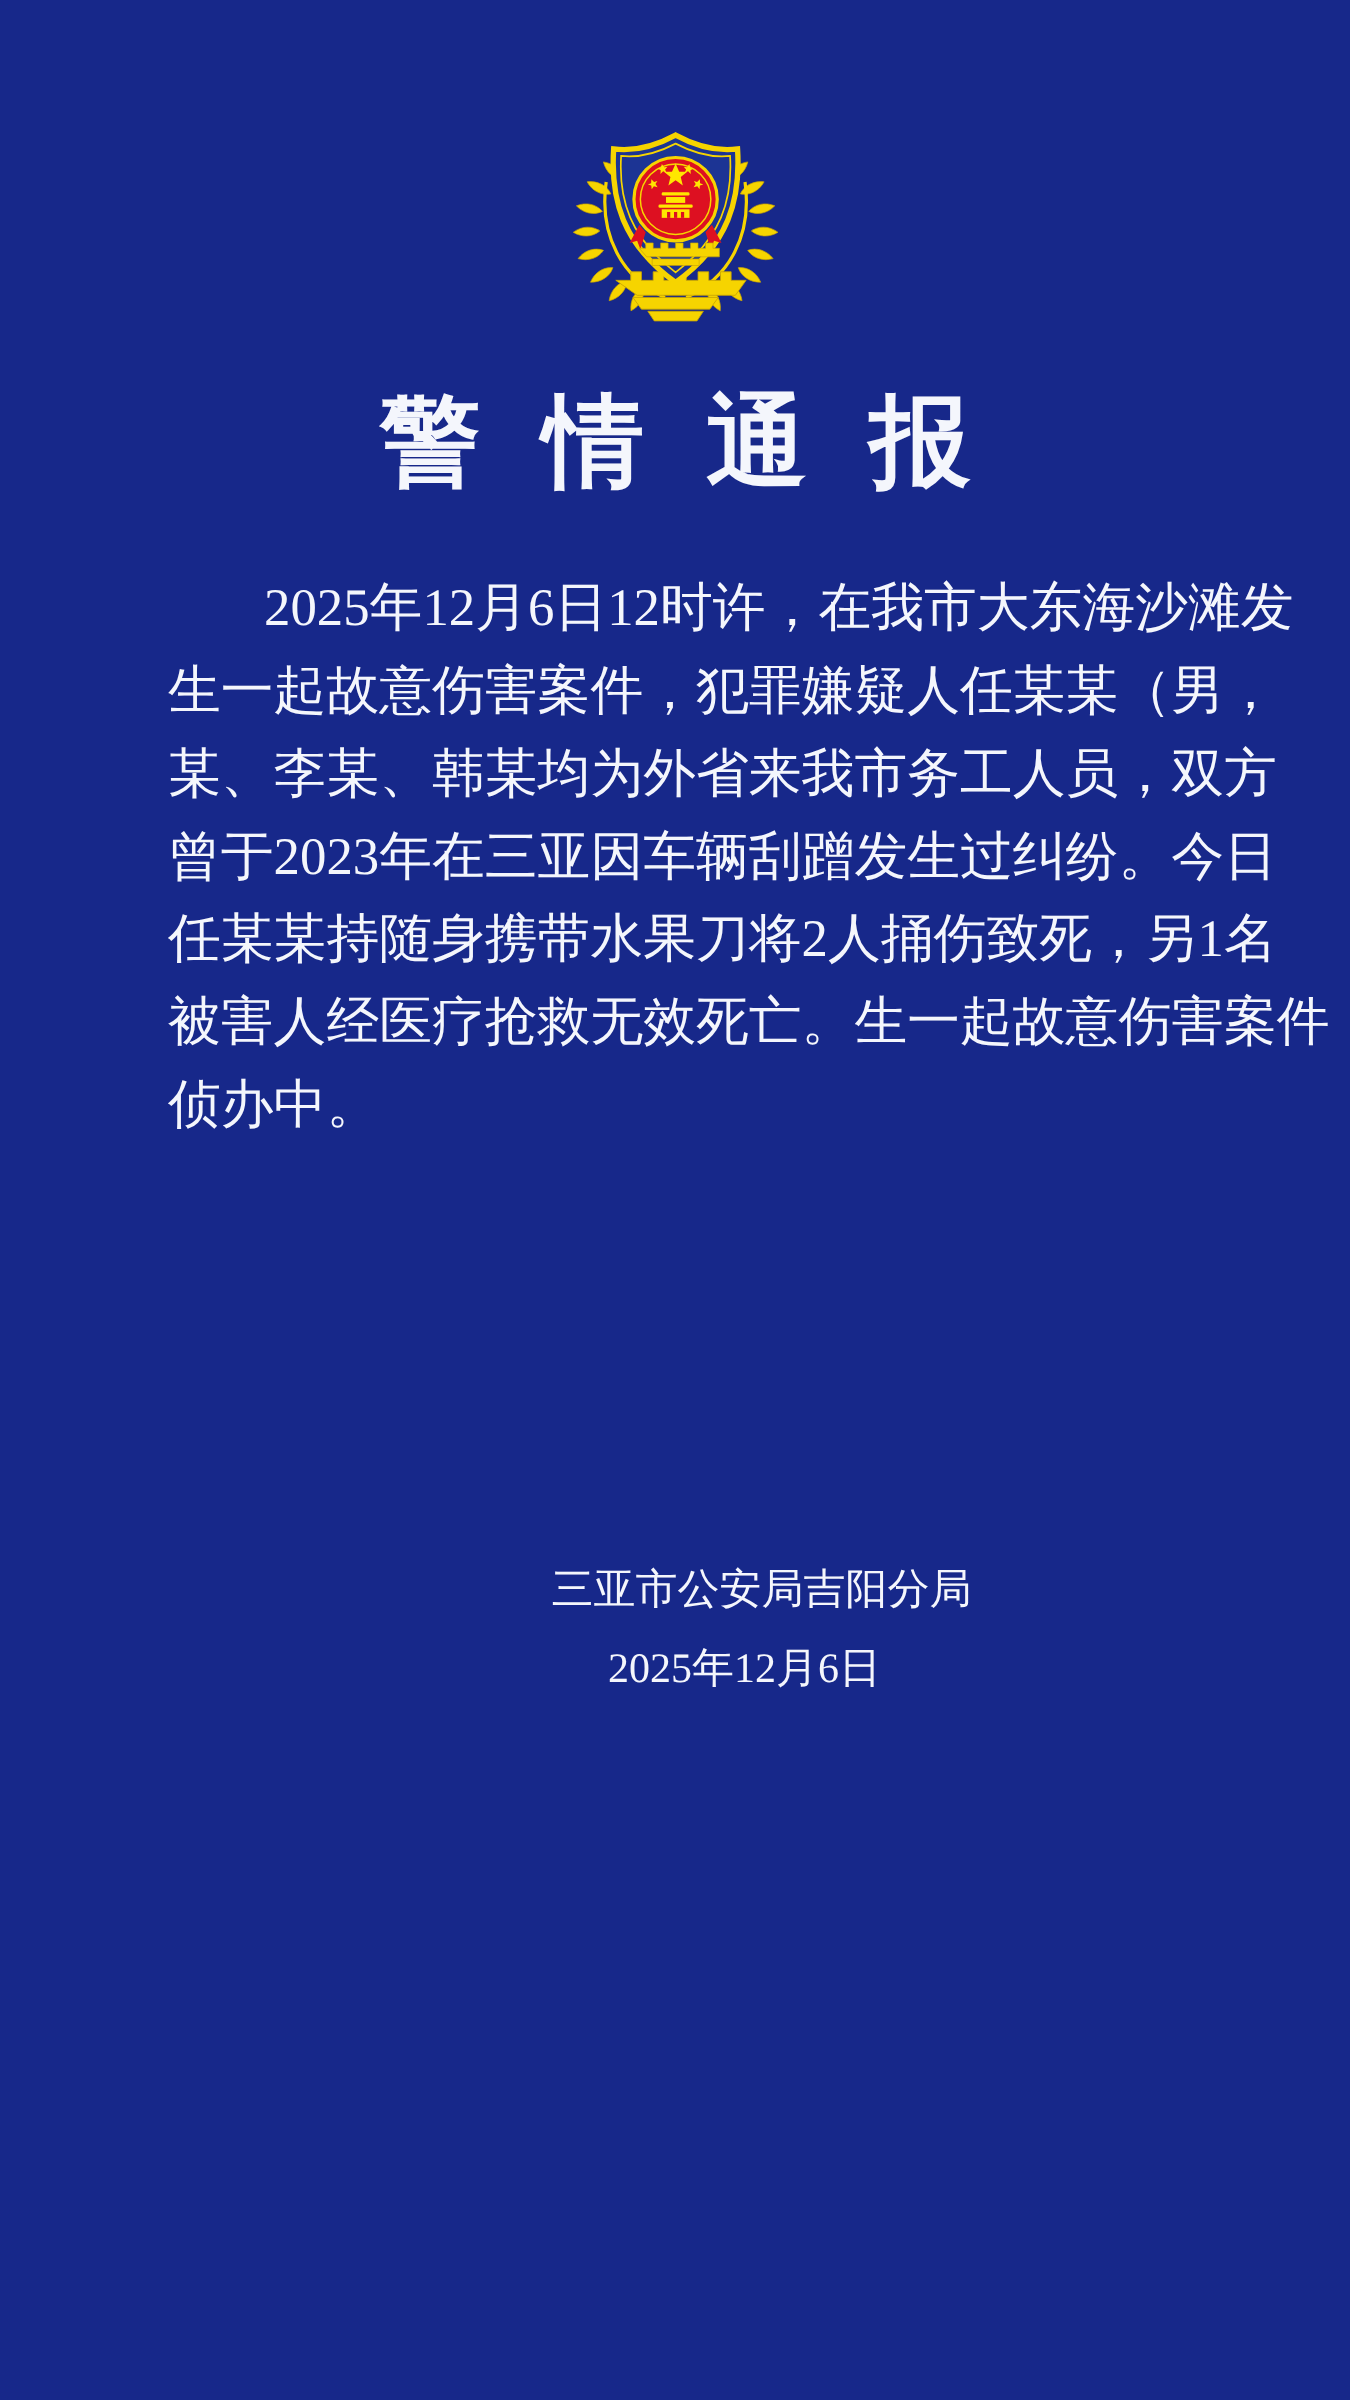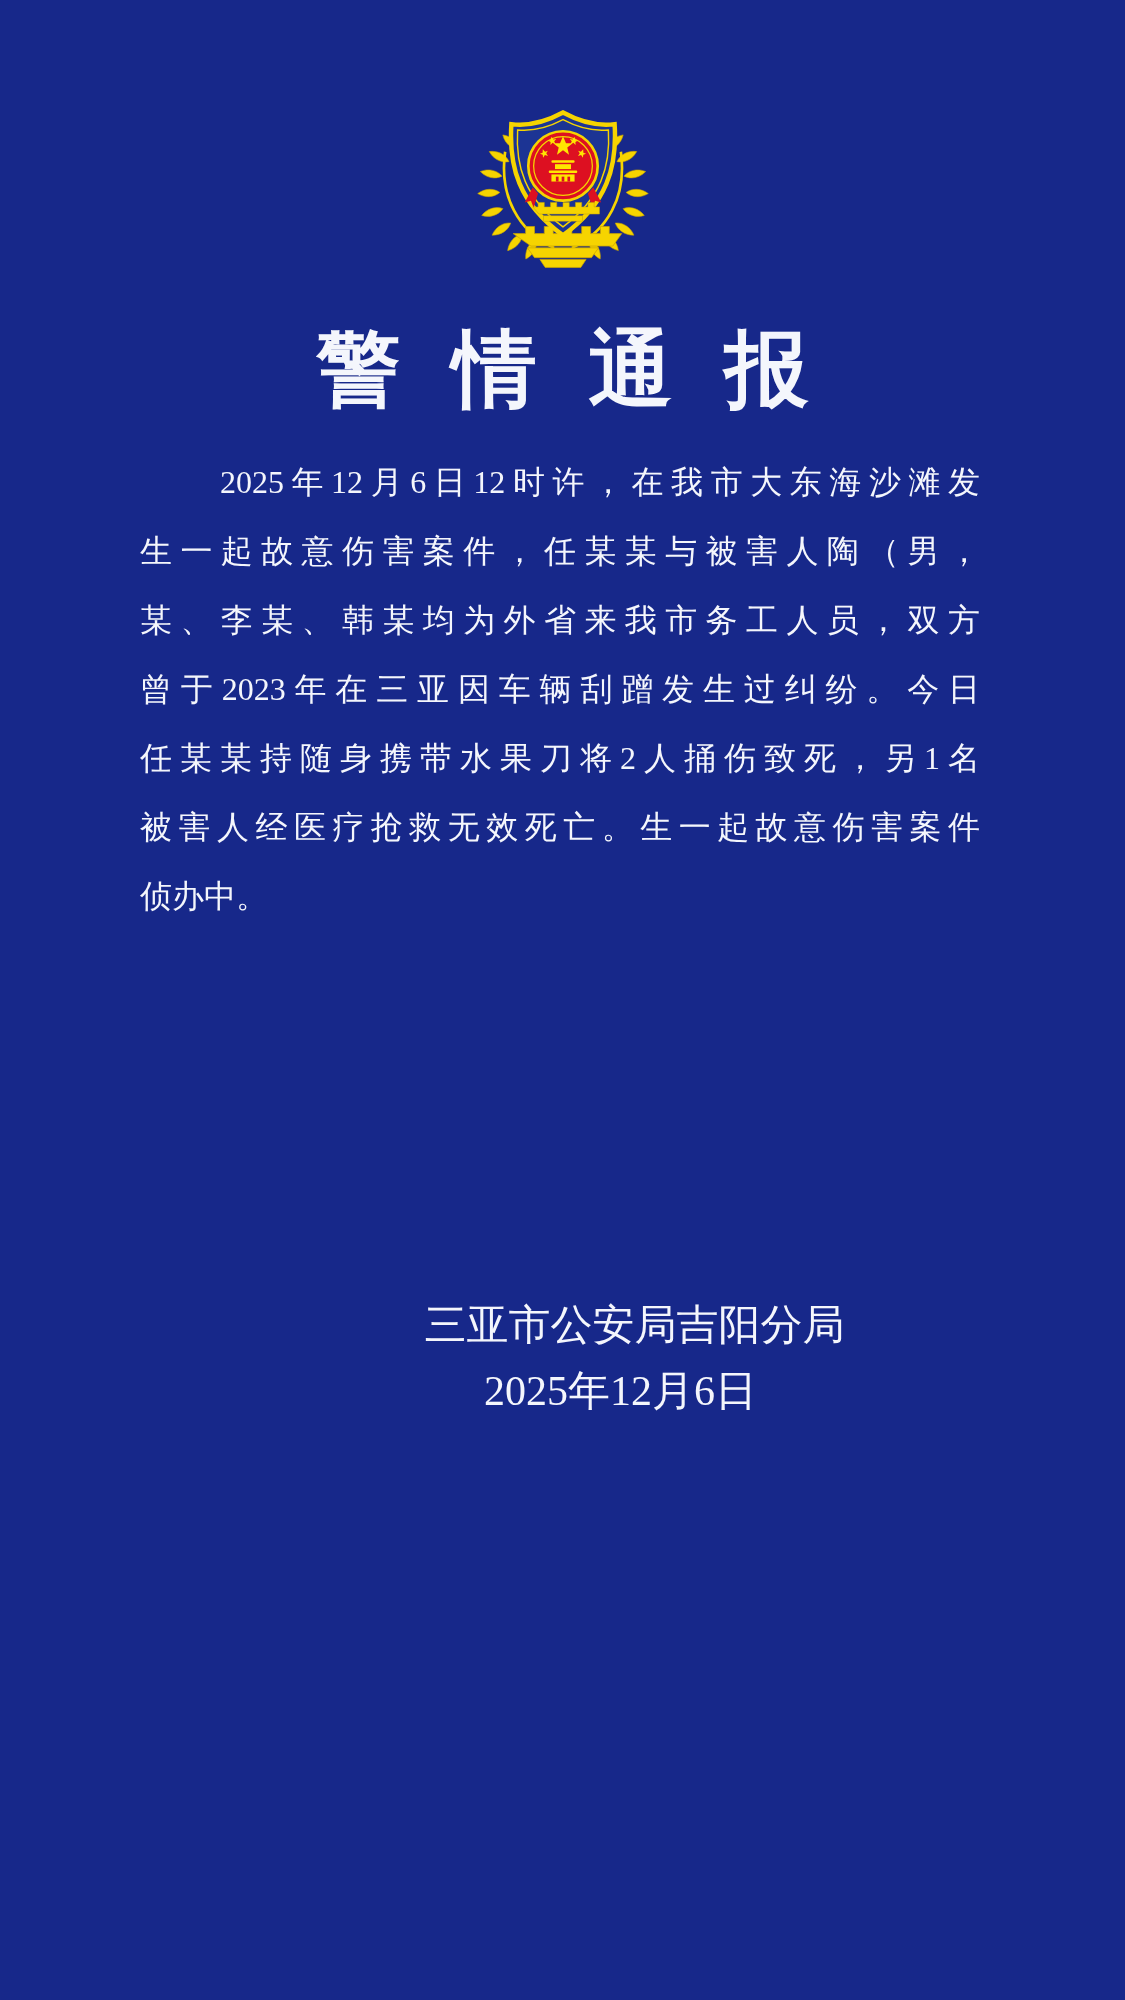--- a/index.html
+++ b/index.html
@@ -43,44 +43,44 @@
     gap:52px;
     font-size:84px;
     font-weight:700;
     line-height:1.05;
     letter-spacing:0;
     color:var(--fg);
   }
 
   .body-text{
     position:absolute;
-    top:448px;
+    top:472px;
     left:140px;
     width:840px;
-    font-size:32px;
+    font-size:44px;
     line-height:69px;
     color:var(--fg);
   }
   .body-line{
     text-align:justify;
     text-align-last:justify;
     white-space:nowrap;
   }
   .body-line.first{ text-indent:80px; }
   .body-line.last{
     text-align:center;
     text-align-last:left;
   }
 
   .sign-block{
     position:absolute;
     top:1292px;
     left:0;
     width:100%;
-    font-size:42px;
+    font-size:35px;
     line-height:66px;
     text-align:center;
     color:var(--fg);
   }
   .sign-org{ transform:translateX(72px); }
   .sign-date{ transform:translateX(58px); }
 </style>
 </head>
 <body>
 
@@ -157,21 +157,21 @@
 
   <div class="title-row">
     <span>警</span>
     <span>情</span>
     <span>通</span>
     <span>报</span>
   </div>
 
   <div class="body-text">
     <div class="body-line first">2025年12月6日12时许，在我市大东海沙滩发</div>
-    <div class="body-line">生一起故意伤害案件，任某某与被害人陶（男，</div>
+    <div class="body-line">生一起故意伤害案件，犯罪嫌疑人任某某（男，</div>
     <div class="body-line">某、李某、韩某均为外省来我市务工人员，双方</div>
     <div class="body-line">曾于2023年在三亚因车辆刮蹭发生过纠纷。今日</div>
     <div class="body-line">任某某持随身携带水果刀将2人捅伤致死，另1名</div>
     <div class="body-line">被害人经医疗抢救无效死亡。生一起故意伤害案件</div>
     <div class="body-line last">侦办中。</div>
   </div>
 
   <div class="sign-block">
     <div class="sign-org">三亚市公安局吉阳分局</div>
     <div class="sign-date">2025年12月6日</div>

